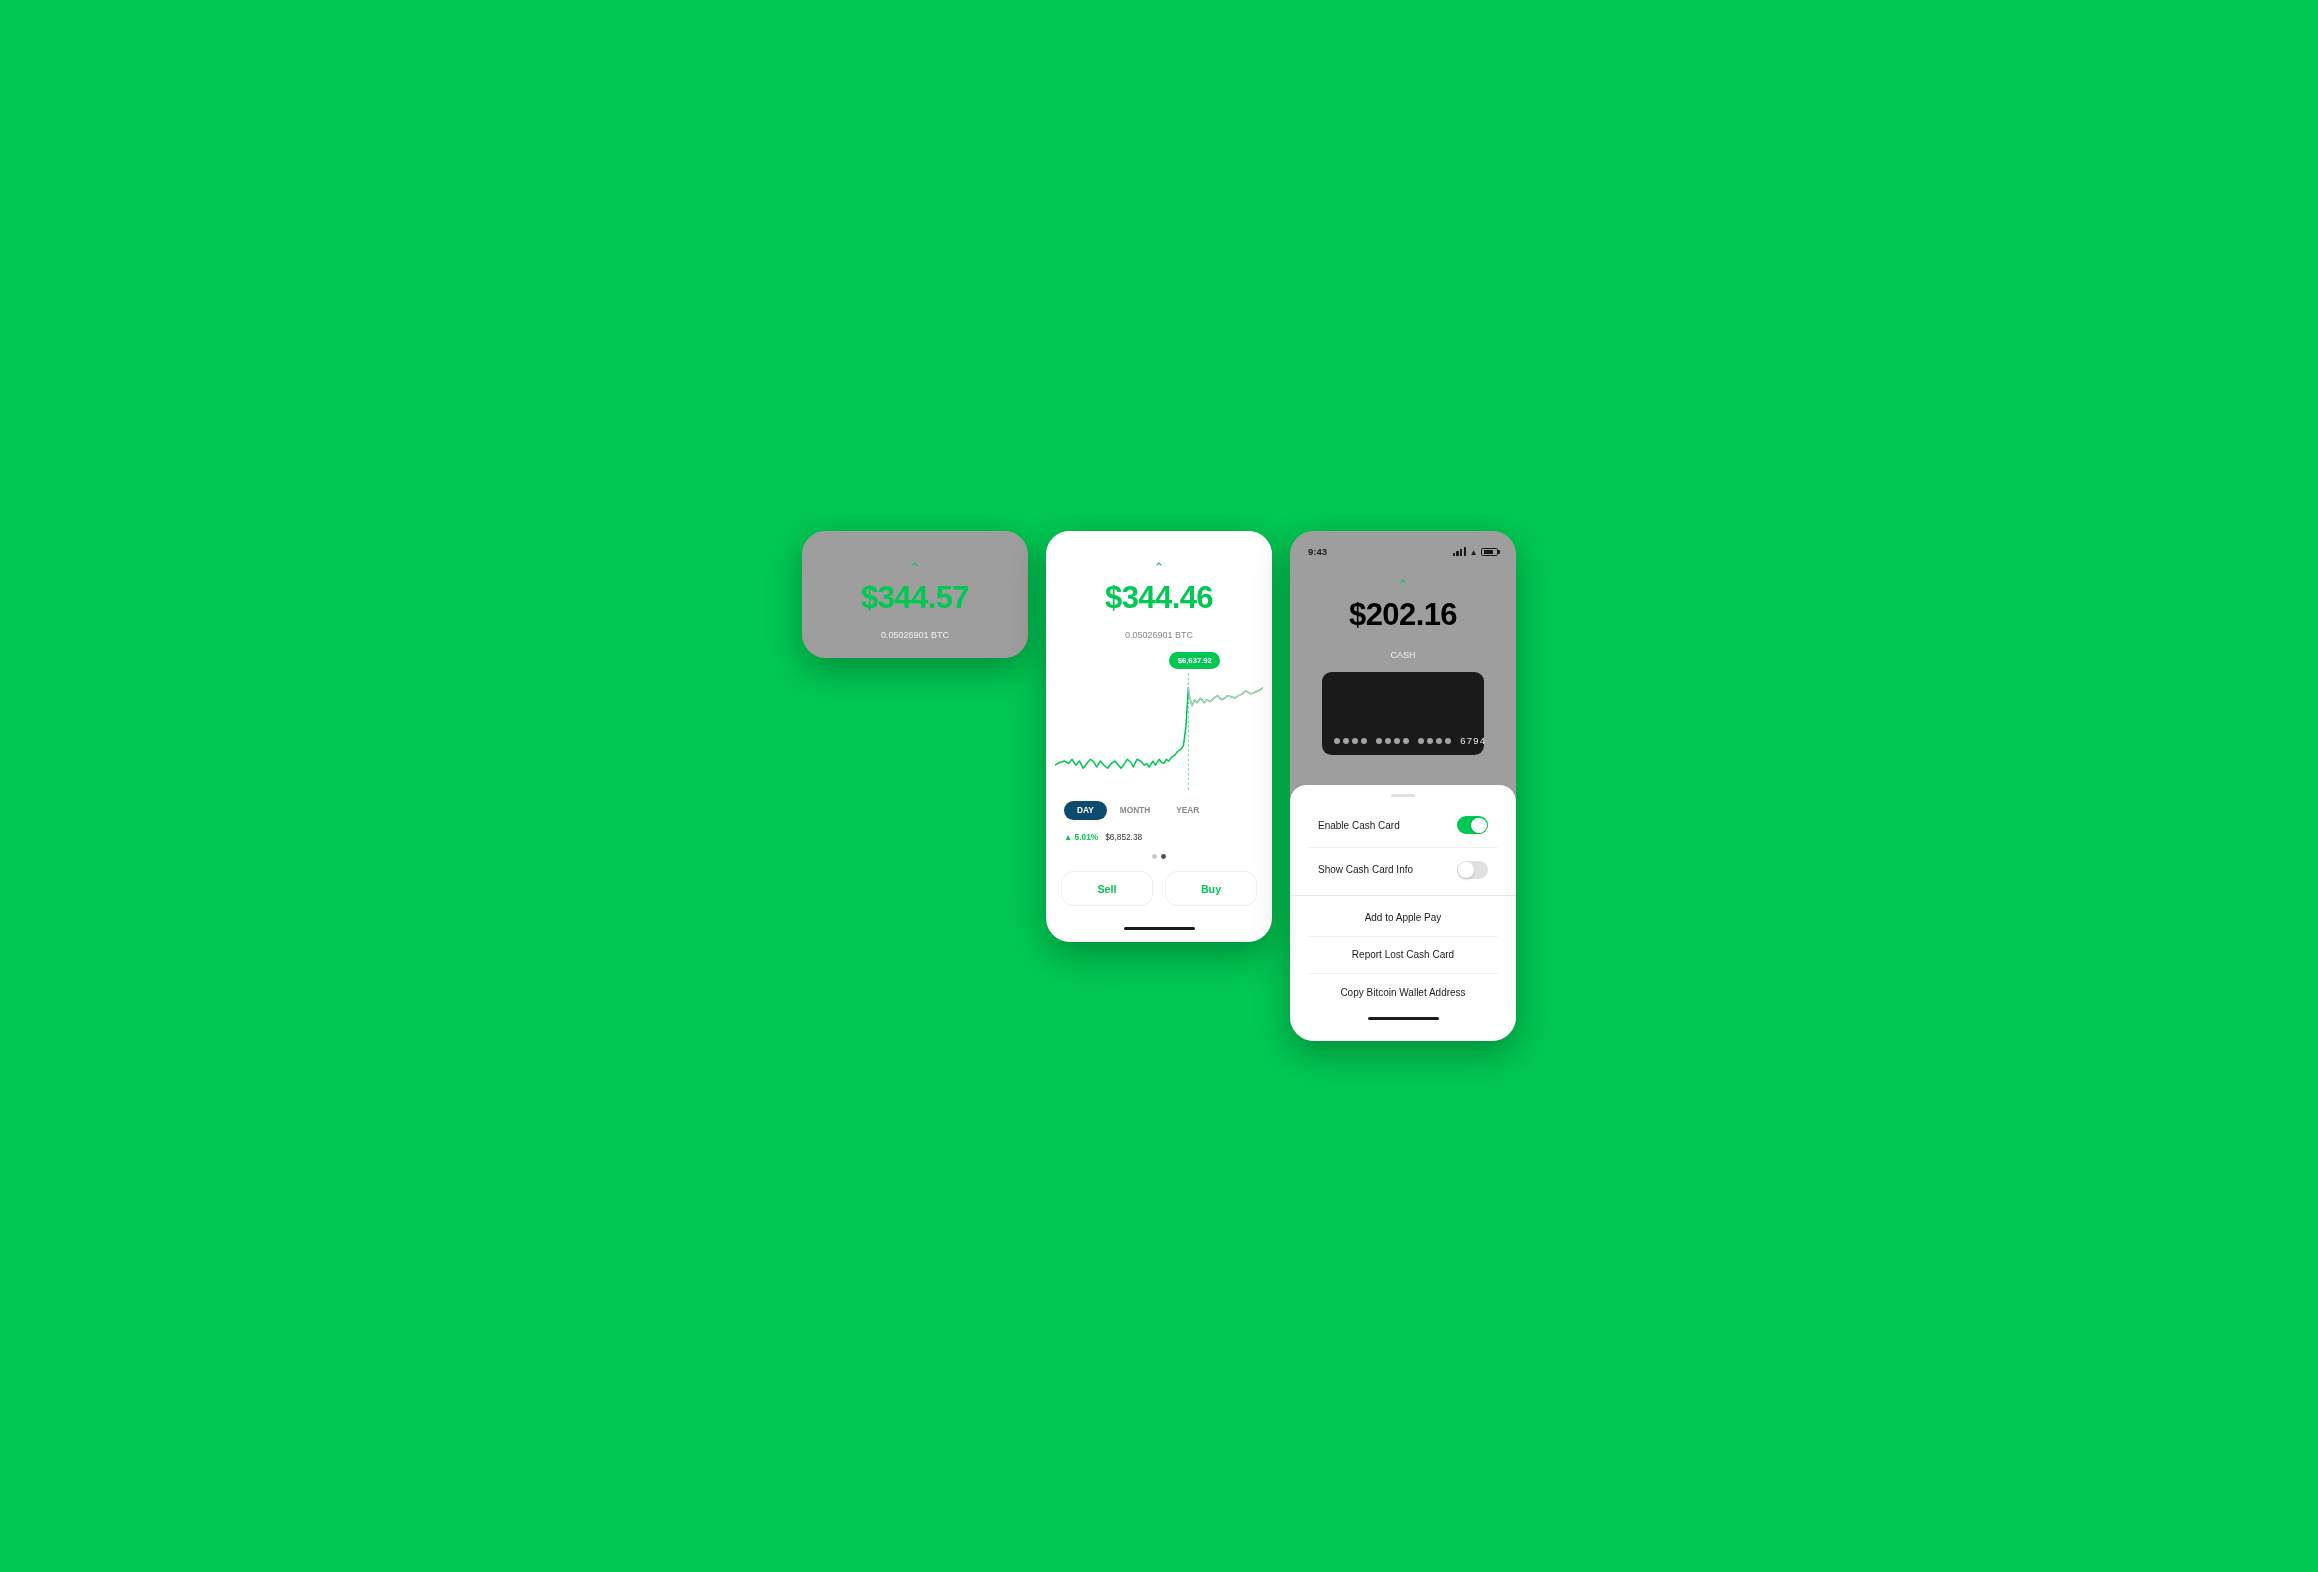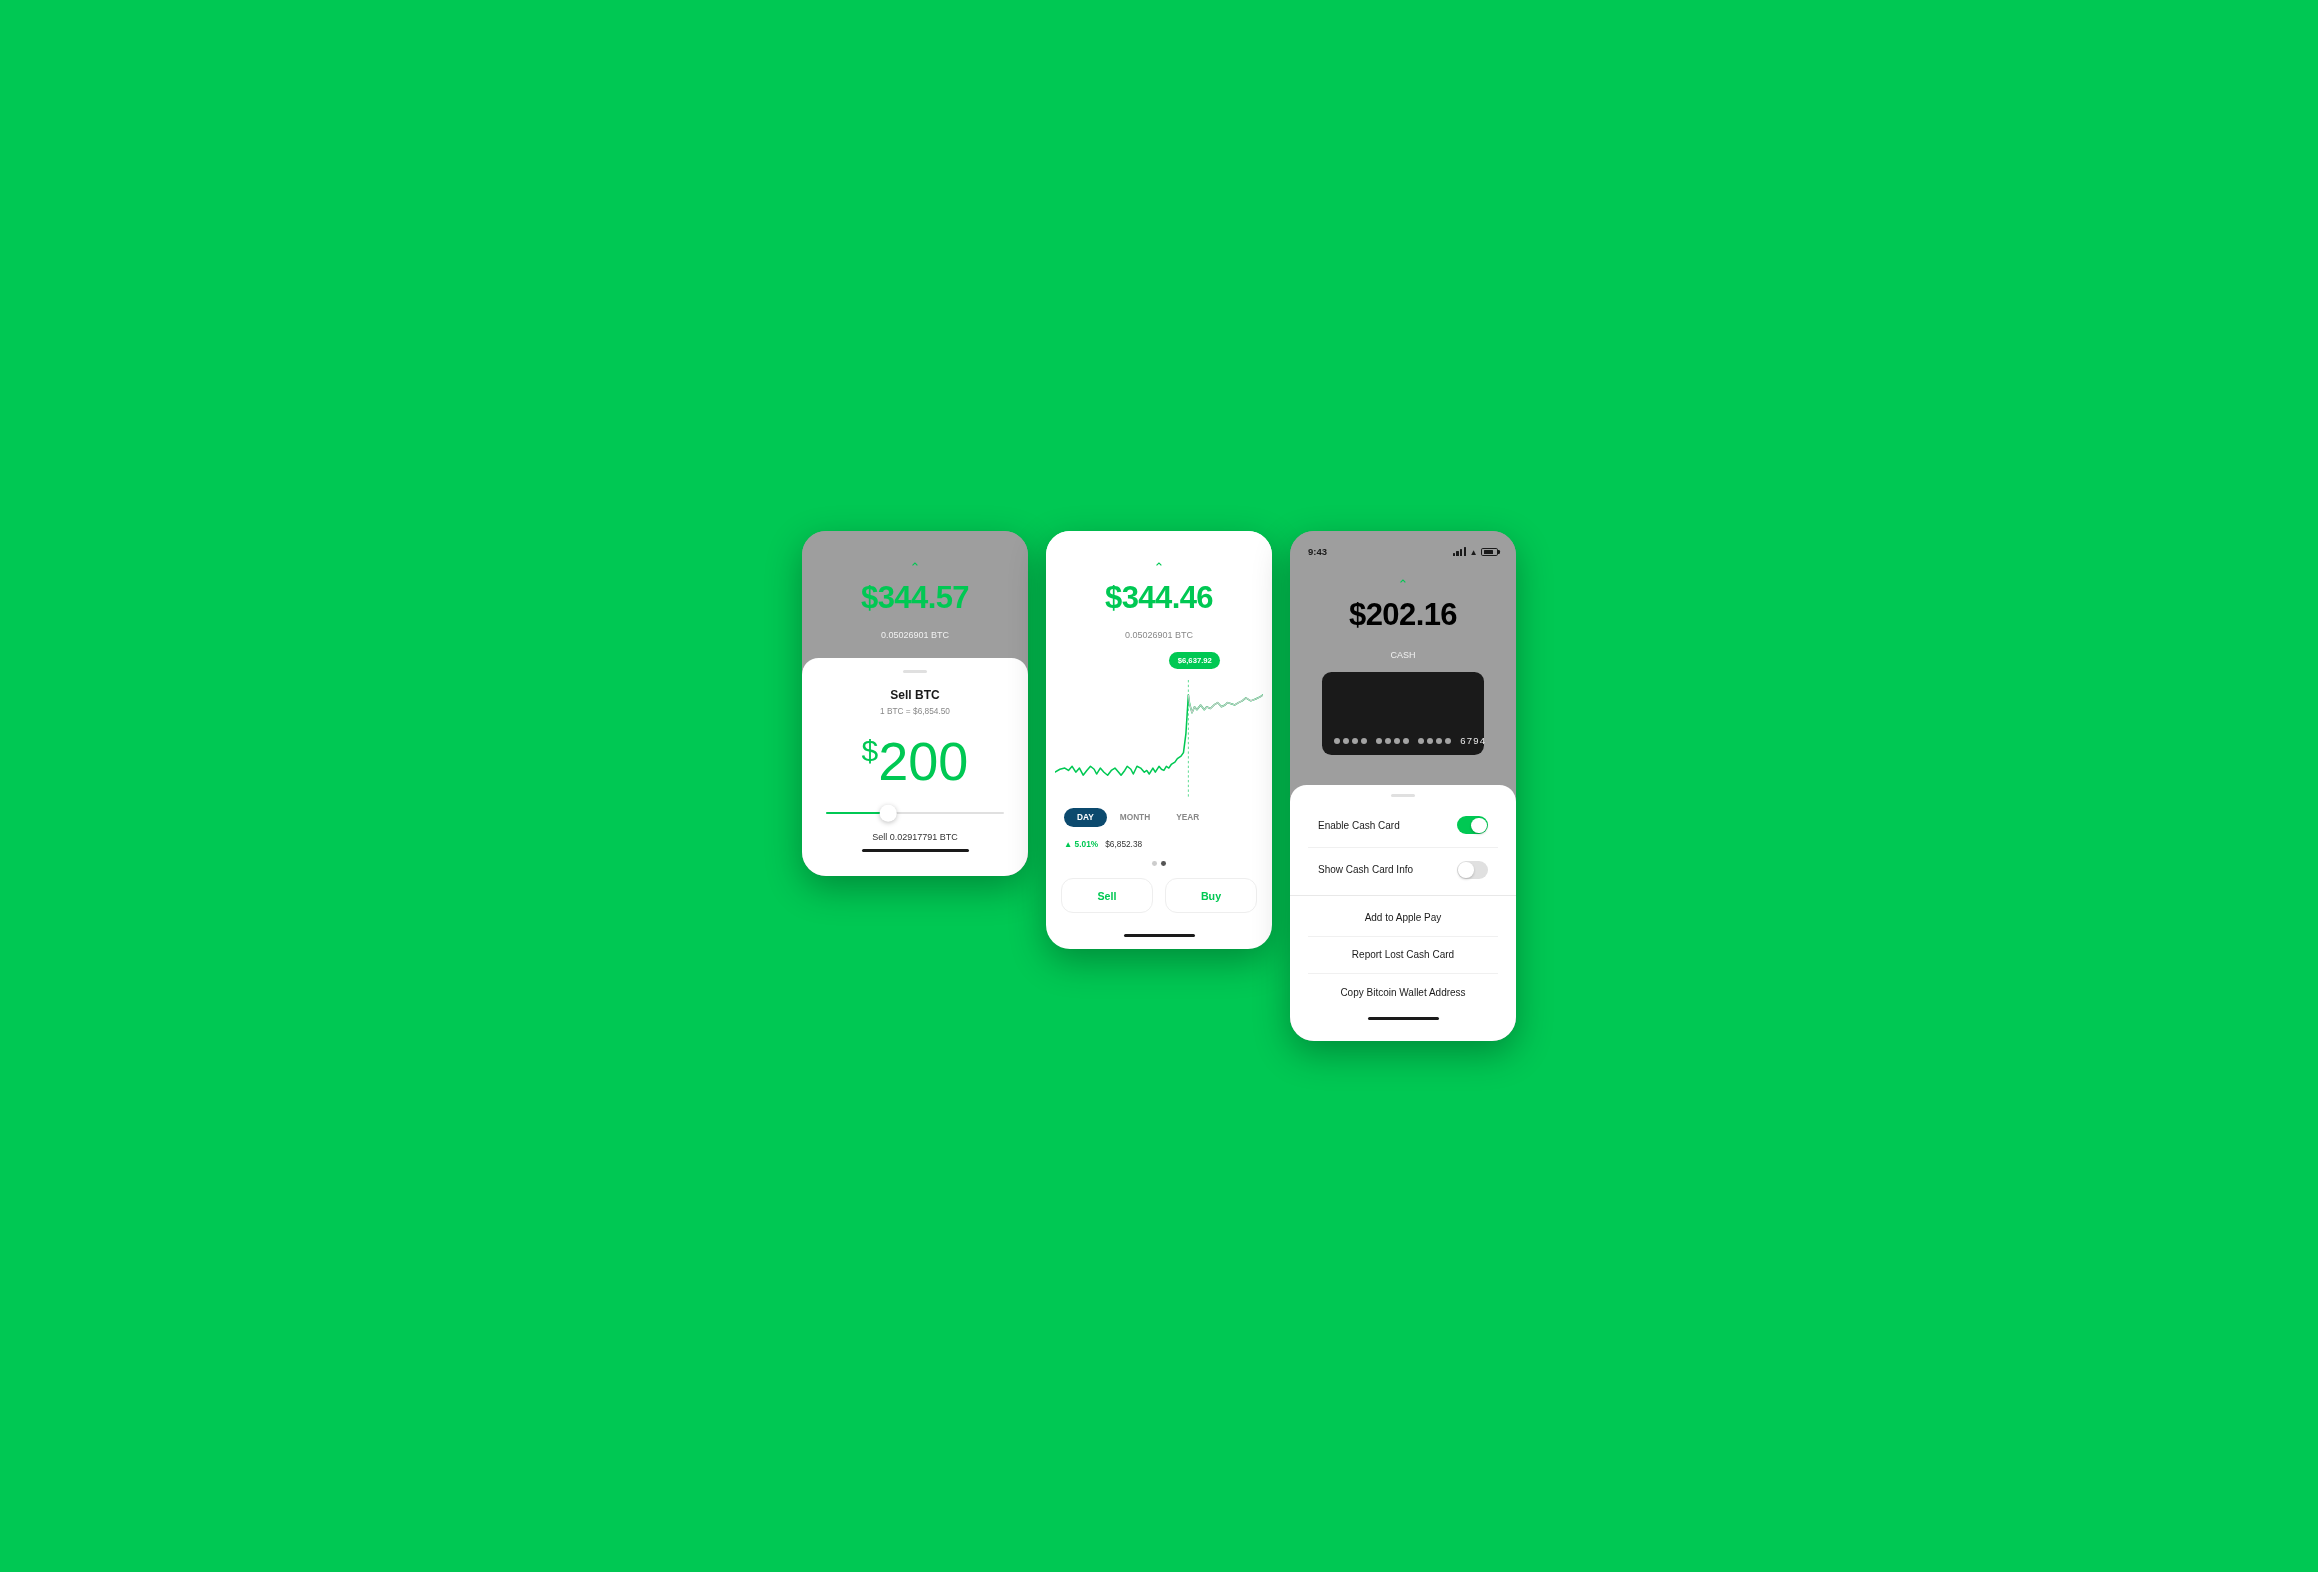--- a/index.html
+++ b/index.html
@@ -425,49 +425,31 @@
 <body>
 
 <div class="screens-container">
 
   <div class="screen screen1">
     <div class="top-section">
       <div class="chevron-up">⌃</div>
       <div class="btc-price-main">$344.57</div>
       <div class="btc-subtitle">0.05026901 BTC</div>
     </div>
-    <div class="bottom-card">
-      <div class="card-handle"></div>
-      <div class="sell-title">Sell BTC</div>
-      <div class="sell-rate">1 BTC = $6,854.50</div>
-      <div class="sell-amount">
-        <span class="dollar">$</span><span>200</span>
-      </div>
-      <div class="slider-container">
-        <div class="slider-track">
-          <div class="slider-fill"></div>
-          <div class="slider-thumb"></div>
-        </div>
-      </div>
-      <div class="sell-footer">
-        <div class="sell-btc-amount">Sell 0.02917791 BTC</div>
-        <div class="sell-underline"></div>
-      </div>
-    </div>
   </div>
 
   <div class="screen screen2">
     <div class="top-section">
       <div class="chevron-up" style="color:#00C853;">⌃</div>
       <div class="btc-price-main">$344.46</div>
       <div class="btc-subtitle" style="color:#888;">0.05026901 BTC</div>
     </div>
 
     <div style="padding: 0 9px 0;">
-      <div style="position:relative; width:100%; margin-bottom:8px;">
+      <div style="position:relative; width:100%; margin-bottom:1px;">
         <div class="chart-price-bubble">$6,637.92</div>
       </div>
       <div class="chart-svg-container">
         <svg viewBox="0 0 340 200" width="100%" height="119" preserveAspectRatio="none">
 
           <line x1="218" y1="0" x2="218" y2="200" stroke="#00C853" stroke-width="1.5" stroke-dasharray="4,4" opacity="0.7"></line>
 
           <polyline fill="none" stroke="#00C853" stroke-width="2.5" stroke-linejoin="round" stroke-linecap="round" points="0,155 8,150 16,148 22,152 28,145 34,155 40,148 46,160 52,152 58,145 64,150 68,158 74,148 80,155 86,160 92,152 98,148 104,155 108,160 114,152 118,145 124,150 128,158 134,145 140,148 146,155 150,152 154,158 160,148 164,155 170,145 174,150 178,152 182,145 186,148 190,142 196,138 200,132 206,128 210,122 214,90 218,25 220,40 224,55 228,45 232,50 238,42 244,50 248,45 254,48 260,42 266,38 272,45 278,42 282,38 288,40 294,42 300,38 306,35 312,30 320,35 328,32 336,28 340,25"></polyline>
 
           <polyline fill="none" stroke="#ccc" stroke-width="2" stroke-linejoin="round" points="218,25 220,40 224,55 228,45 232,50 238,42 244,50 248,45 254,48 260,42 266,38 272,45 278,42 282,38 288,40 294,42 300,38 306,35 312,30 320,35 328,32 336,28 340,25"></polyline>

